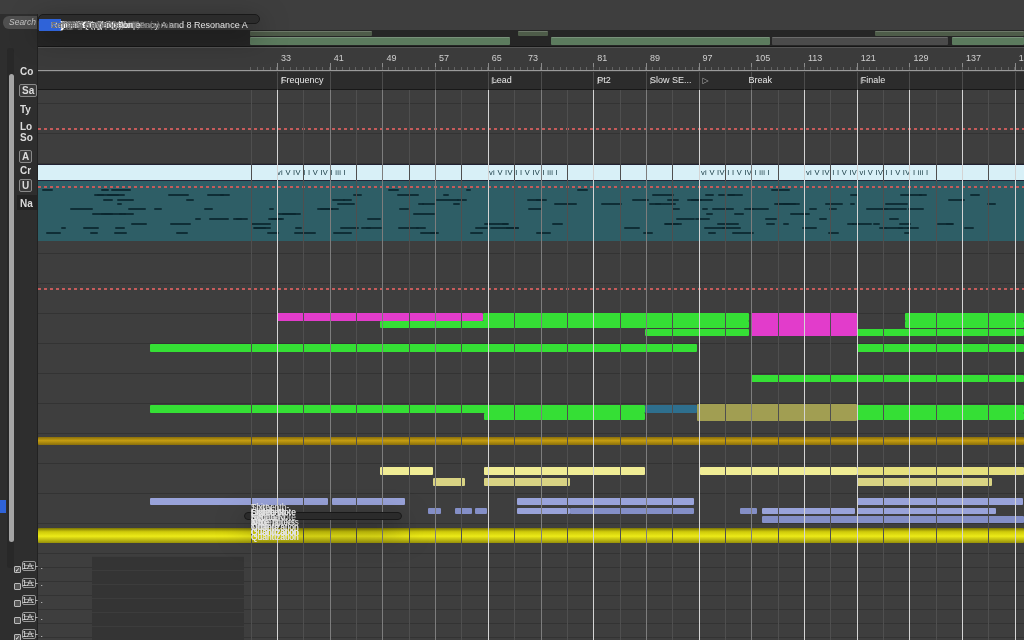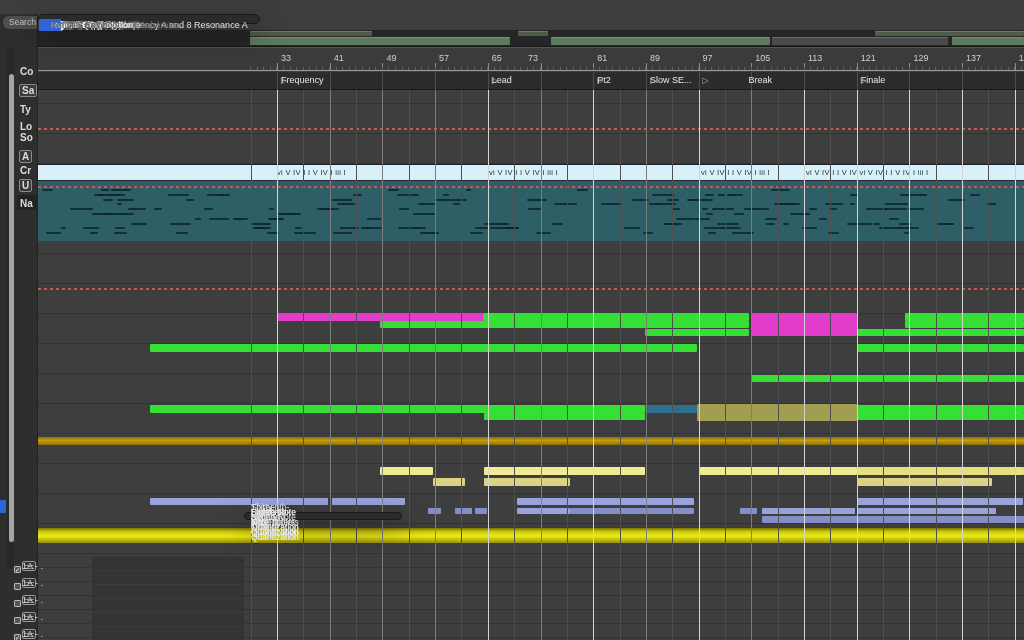--- a/index.html
+++ b/index.html
@@ -41,21 +41,21 @@
   #markerlane{left:38px;top:72px;width:986px;height:18px;background:#2c2c2c;
     border-bottom:1px solid #181818;z-index:3;}
   .mcell{top:0;width:1px;height:18px;background:#4d4d4d;}
   .marker{top:3px;font-size:9px;color:#e8e8e8;white-space:nowrap;display:flex;align-items:center;gap:3px;}
   .marker .tri{position:static;font-size:8px;color:#b5b5b5;}
 
   
   #sidebar{left:0;top:14px;width:38px;height:626px;background:#2e2e2e;
     border-right:1px solid #222;z-index:4;overflow:hidden;}
   #searchbox{left:3px;top:2px;width:40px;height:13px;background:#4f4f4f;border-radius:6px;
-    color:#c5c5c5;font-size:8.5px;line-height:13px;padding-left:6px;white-space:nowrap;overflow:hidden;}
+    color:#c5c5c5;font-size:8.5px;line-height:13px;padding-left:6px;white-space:nowrap;overflow:hidden;font-style:italic;}
   .sblabel{left:20px;font-size:10px;font-weight:bold;color:#dcdcdc;white-space:nowrap;}
   .sbboxed{border:1px solid #8a8a8a;background:#3a3a3a;padding:0 2px;border-radius:2px;left:19px;}
   #narow{left:17px;width:21px;height:15px;background:#232323;}
   #sbtrack{left:7px;top:34px;width:7px;height:520px;background:#282828;border-radius:3px;}
   #sbthumb{left:9px;top:60px;width:5px;height:468px;background:#a5a5a5;border-radius:3px;}
   #sbsel{left:0;top:486px;width:6px;height:13px;background:#2f63d8;}
   .trackitem{left:22px;width:70px;height:12px;display:flex;align-items:center;gap:4px;z-index:5;}
   .ti-icon{position:static;width:14px;height:10px;border:1px solid #999;border-radius:2px;
     background:linear-gradient(180deg,#444 0 1px,transparent 1px 2px) ,#383838;
     background-image:repeating-linear-gradient(180deg,#8a8a8a 0 1px,transparent 1px 3px);

